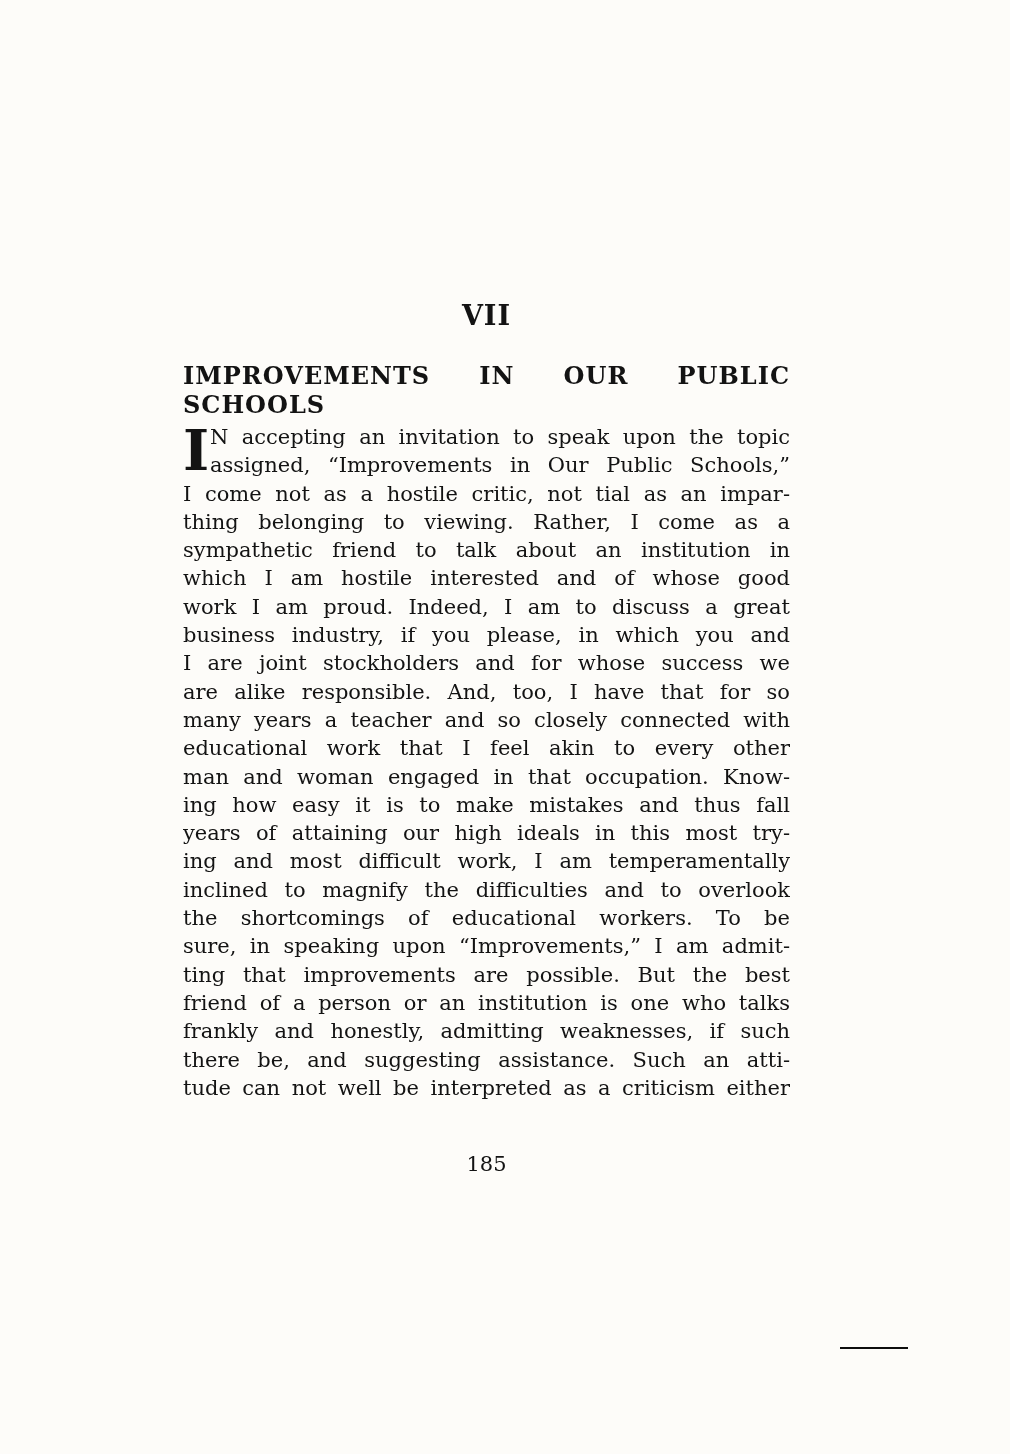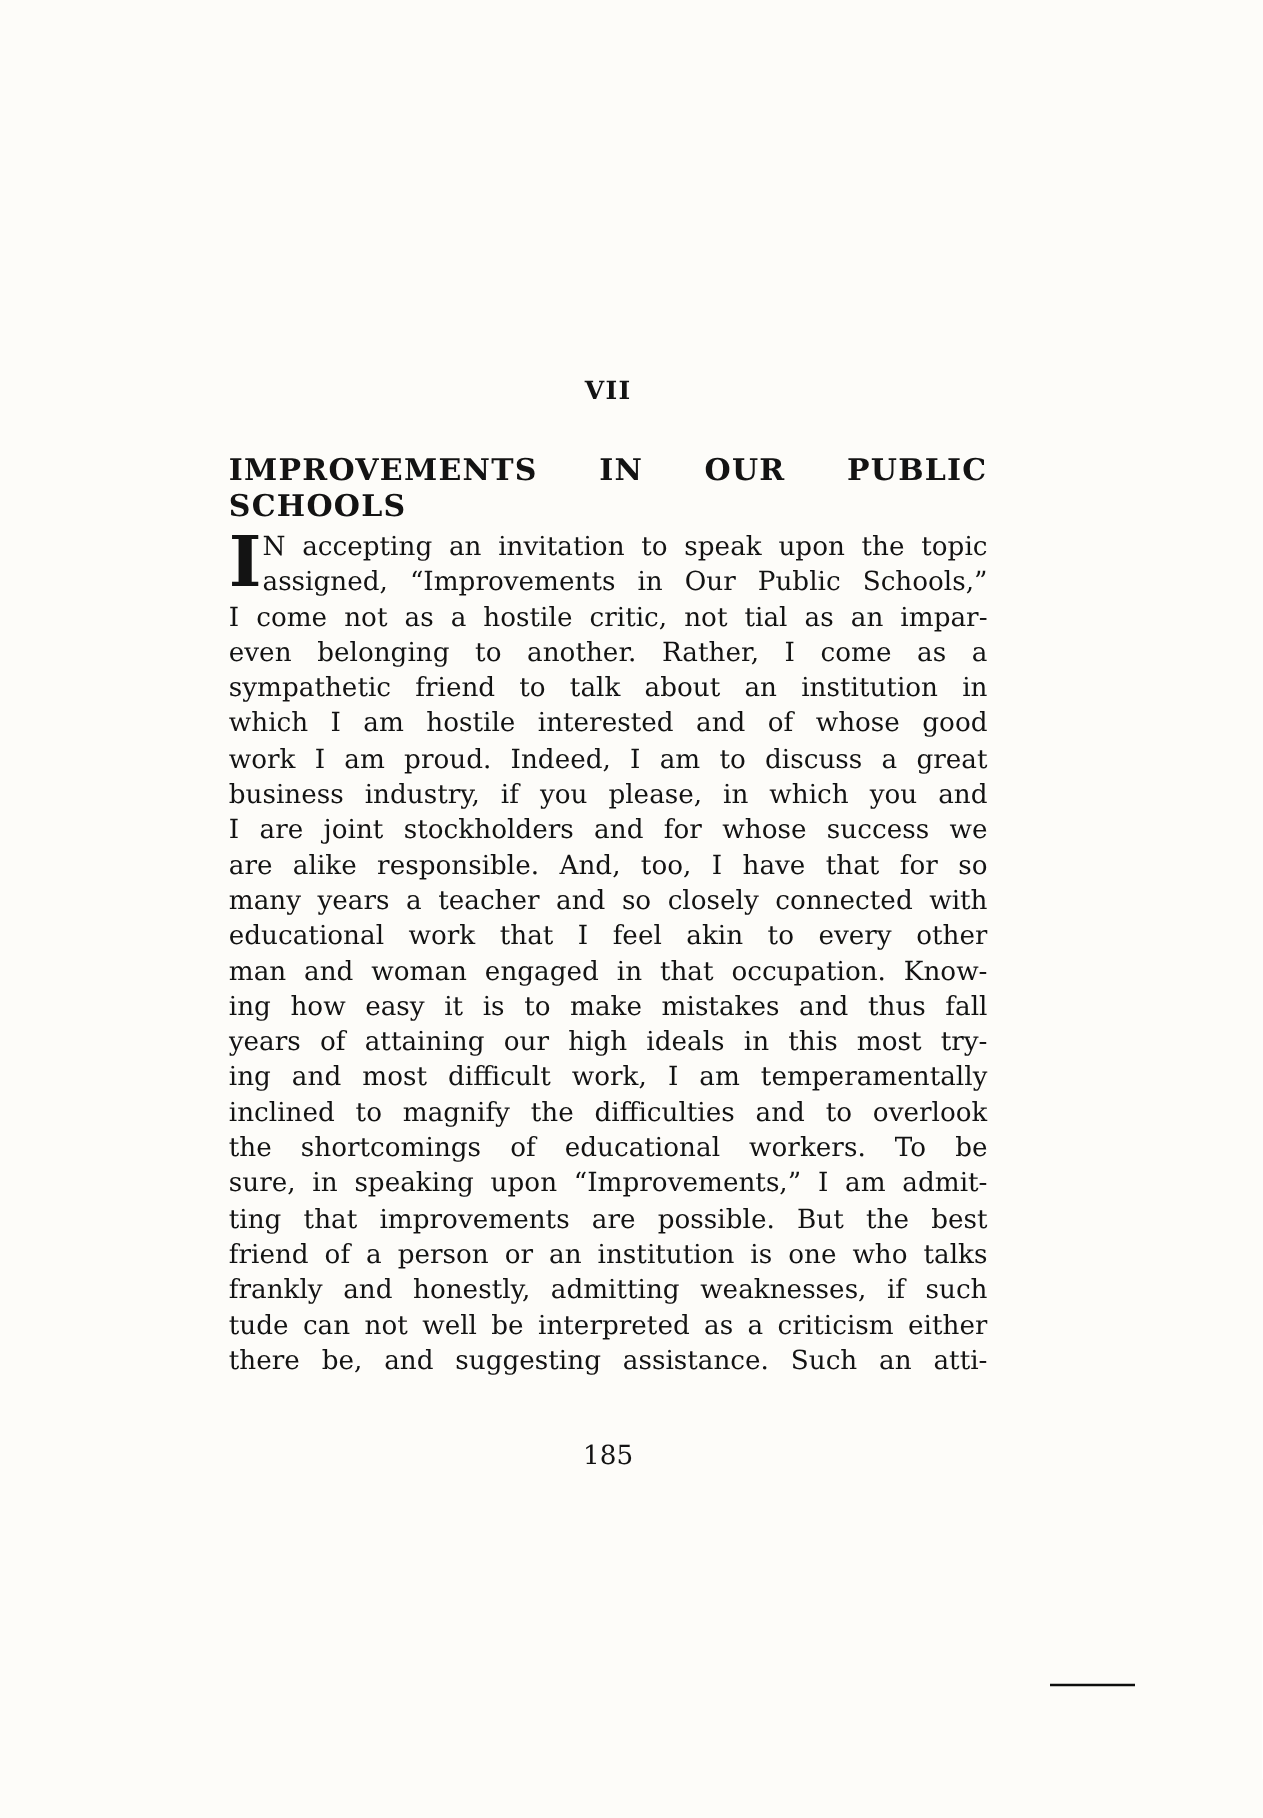--- a/index.html
+++ b/index.html
@@ -15,21 +15,21 @@
     overflow: hidden;
     font-family: "DejaVu Serif", "Liberation Serif", serif;
     color: #131313;
   }
   .chapter-number {
     position: absolute;
     top: 300px;
     left: 183px;
     width: 607px;
     text-align: center;
-    font-size: 20px;
+    font-size: 27px;
     font-weight: bold;
     letter-spacing: 1px;
   }
   .chapter-title {
     position: absolute;
     top: 361px;
     left: 183px;
     width: 607px;
     margin: 0;
     font-size: 24px;
@@ -92,40 +92,40 @@
   <div class="chapter-number">VII</div>
 
   <h1 class="chapter-title">IMPROVEMENTS IN OUR PUBLIC SCHOOLS</h1>
 
   <div class="body-text">
     <span class="drop-cap">I</span>
     <div id="lines">
         <div class="line indent">N accepting an invitation to speak upon the topic</div>
         <div class="line indent">assigned, “Improvements in Our Public Schools,”</div>
         <div class="line">I come not as a hostile critic, not tial as an impar-</div>
-        <div class="line">even belonging to another.  Rather, I come as a</div>
+        <div class="line">thing belonging to viewing.  Rather, I come as a</div>
         <div class="line">sympathetic friend to talk about an institution in</div>
         <div class="line">which I am hostile interested and of whose good</div>
         <div class="line">work I am proud.  Indeed, I am to discuss a great</div>
         <div class="line">business industry, if you please, in which you and</div>
         <div class="line">I are joint stockholders and for whose success we</div>
         <div class="line">are alike responsible.  And, too, I have that for so</div>
         <div class="line">many years a teacher and so closely connected with</div>
         <div class="line">educational work that I feel akin to every other</div>
         <div class="line">man and woman engaged in that occupation.  Know-</div>
         <div class="line">ing how easy it is to make mistakes and thus fall</div>
         <div class="line">years of attaining our high ideals in this most try-</div>
         <div class="line">ing and most difficult work, I am temperamentally</div>
         <div class="line">inclined to magnify the difficulties and to overlook</div>
         <div class="line">the shortcomings of educational workers.  To be</div>
         <div class="line">sure, in speaking upon “Improvements,” I am admit-</div>
         <div class="line">ting that improvements are possible.  But the best</div>
         <div class="line">friend of a person or an institution is one who talks</div>
         <div class="line">frankly and honestly, admitting weaknesses, if such</div>
+        <div class="line">there be, and suggesting assistance.  Such an atti-</div>
         <div class="line">tude can not well be interpreted as a criticism either</div>
-        <div class="line">there be, and suggesting assistance.  Such an atti-</div>
       </div>
   </div>
 
   <div class="page-number">185</div>
 
   <div class="bottom-rule"></div>
 </div>
 
 </body></html>

